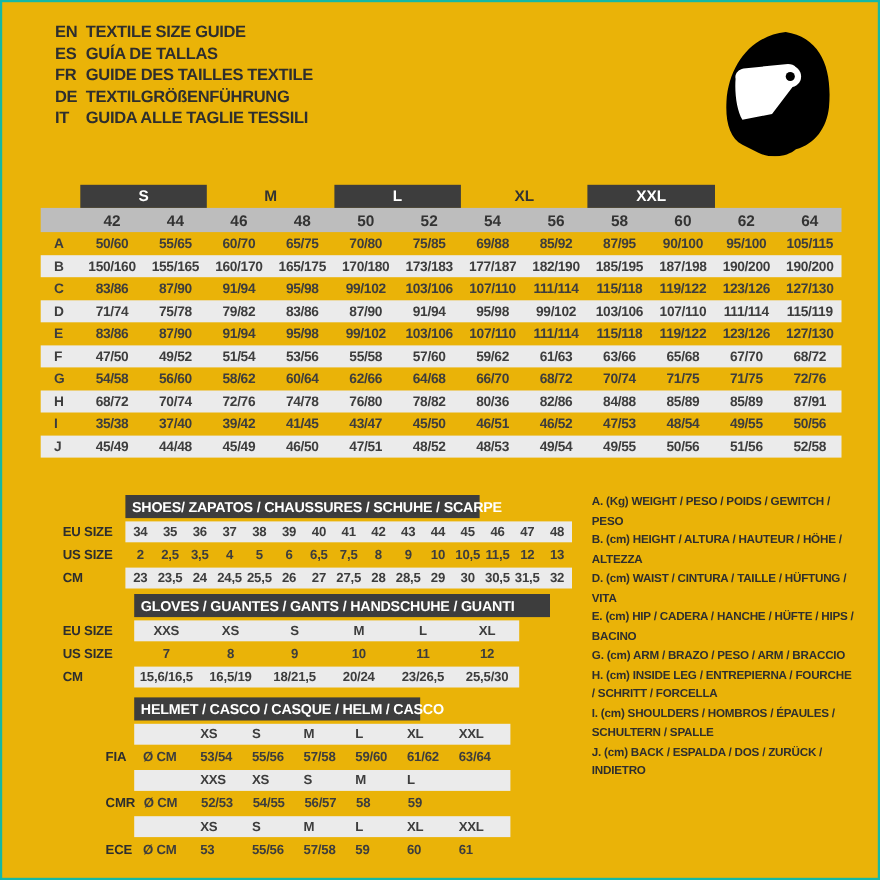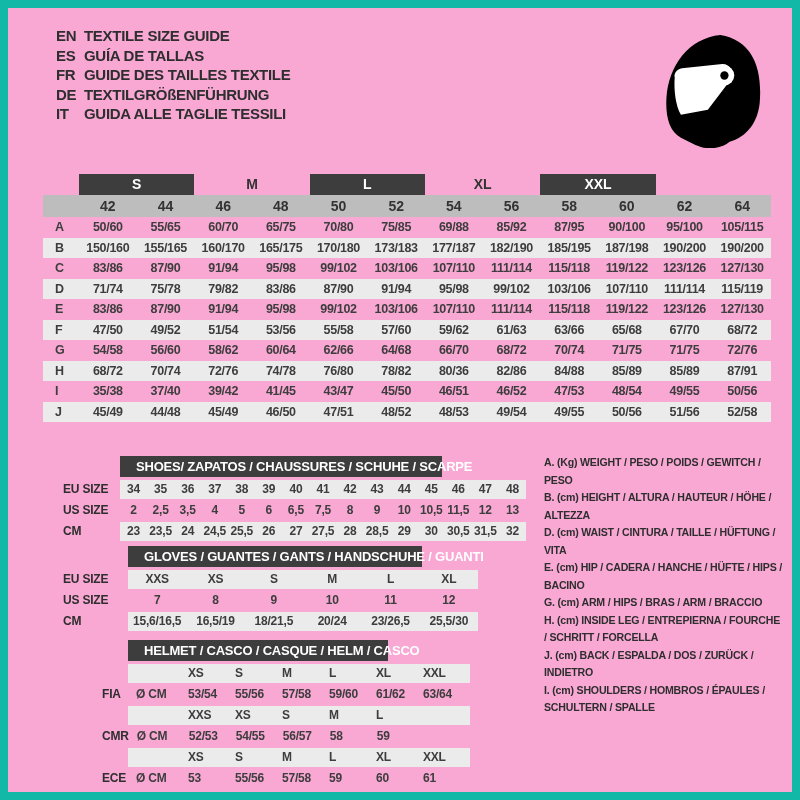--- a/index.html
+++ b/index.html
@@ -1,19 +1,19 @@
 <!DOCTYPE html>
 <html><head>
 <meta charset="utf-8">
 <style>
   * { margin:0; padding:0; box-sizing:border-box; }
   html,body { background:#fff; }
   body { font-family:"Liberation Sans", sans-serif; font-weight:bold; color:#3d3d3d; }
-  .page { position:relative; width:800px; height:800px; background:#f9a8d4;
-          border:8px solid #14b8a6; overflow:hidden; }
+  .page { position:relative; width:800px; height:800px; background:#eab308;
+          border:2px solid #14b8a6; overflow:hidden; }
 
   
   .langs { position:absolute; left:48px; top:18px; }
   .lang-row { display:flex; height:19.5px; align-items:center; font-size:15px;
               letter-spacing:-0.3px; color:#2e2e2e; }
   .lang-code { width:28px; }
   .helmet-icon-box { position:absolute; left:652px; top:24px; }
 
   
   .main-table { position:absolute; left:35px; top:166px; width:728px; font-size:12.5px; }
@@ -30,31 +30,31 @@
   .num-cell { font-size:14px; }
 
   
   .lt { position:absolute; left:55px; font-size:12px; letter-spacing:-0.2px; }
   .lt-row { display:flex; align-items:center; height:20px; margin-bottom:1px; }
   .lt-label { flex:0 0 57px; white-space:nowrap; color:#2e2e2e; }
   .lt-data { display:flex; align-items:center; height:19px; }
   .lt-data.striped { background:#ebebeb; }
   .lt-data .cell { flex:1; }
   .lt-bar { background:#3d3d3d; color:#fff; height:21px; line-height:21px;
-            padding-left:16px; font-size:13px; white-space:nowrap; }
+            padding-left:6px; font-size:13px; white-space:nowrap; }
   .bar-row { height:22px; margin-bottom:2px; }
 
   .shoes { top:447px; }
   .shoes .lt-data { width:406px;align-items:center; }
   .shoes .lt-bar { width:322px; }
 
   .gloves { top:537px; }
   .gloves .lt-label { flex-basis:65px; }
   .gloves .lt-data { width:350px; }
-  .gloves .lt-bar { width:294px;text-align:right; }
+  .gloves .lt-bar { width:378px; }
 
   .helmets { top:631px; }
   .helmets .lt-label { flex-basis:65px;padding-left:39px; }
   .helmets .lt-data { width:342px; }
   .helmets .lt-bar { width:260px; }
   .helmets .unit-cell { flex:0 0 60px; text-align:left; padding-left:8px; }
   .helmets .cell { text-align:left; }
 
   
   .legend { position:absolute; left:536px; top:446px; width:240px;
@@ -467,19 +467,19 @@
           </div>
         </div>
       </div>
   </div>
 
   <div class="legend" id="legend-box">
       <div class="legend-item">A. (Kg) WEIGHT / PESO / POIDS / GEWITCH / PESO</div>
       <div class="legend-item">B. (cm) HEIGHT / ALTURA / HAUTEUR / HÖHE / ALTEZZA</div>
       <div class="legend-item">D. (cm) WAIST / CINTURA / TAILLE / HÜFTUNG / VITA</div>
       <div class="legend-item">E. (cm) HIP / CADERA / HANCHE / HÜFTE / HIPS / BACINO</div>
-      <div class="legend-item">G. (cm) ARM / HIPS / BRAS / ARM / BRACCIO</div>
+      <div class="legend-item">G. (cm) ARM / BRAZO / PESO / ARM / BRACCIO</div>
       <div class="legend-item">H. (cm) INSIDE LEG / ENTREPIERNA / FOURCHE / SCHRITT / FORCELLA</div>
+      <div class="legend-item">I. (cm) SHOULDERS / HOMBROS / ÉPAULES / SCHULTERN / SPALLE</div>
       <div class="legend-item">J. (cm) BACK / ESPALDA / DOS / ZURÜCK / INDIETRO</div>
-      <div class="legend-item">I. (cm) SHOULDERS / HOMBROS / ÉPAULES / SCHULTERN / SPALLE</div>
     </div>
 
 </div>
 
 </body></html>

